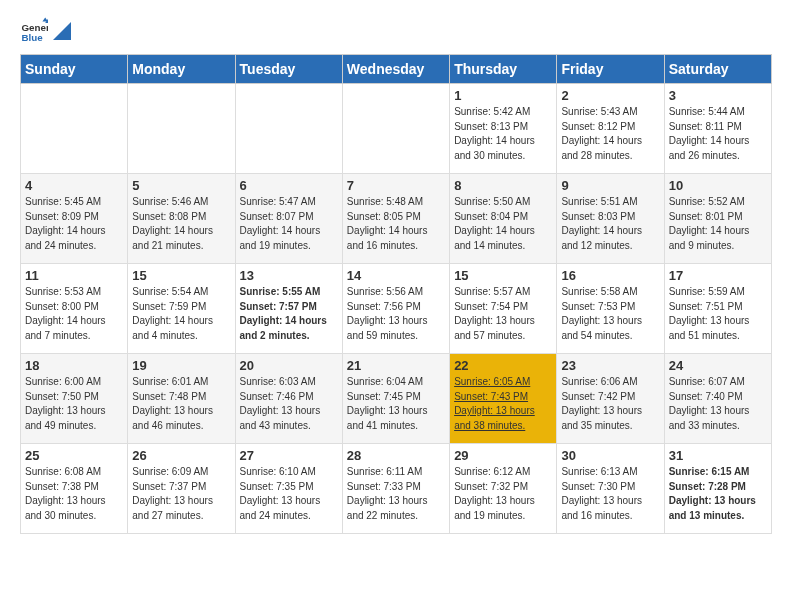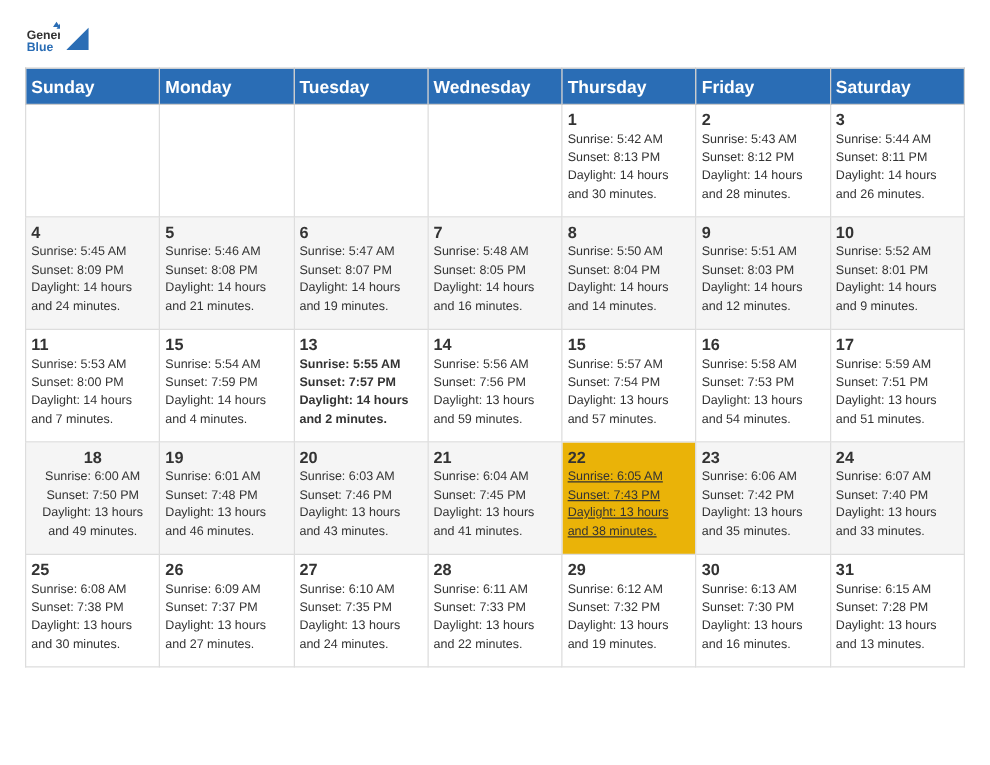--- a/index.html
+++ b/index.html
@@ -241,21 +241,21 @@
         </td>
         <td>
           <span class="day-number">17</span>
           <div class="day-info" style="white-space: pre-line;">Sunrise: 5:59 AM
 Sunset: 7:51 PM
 Daylight: 13 hours
 and 51 minutes.</div>
         </td>
       </tr>
       <tr>
-        <td style="background: rgb(245, 245, 245); text-align: center;">
+        <td style="background: rgb(245, 245, 245);">
           <span class="day-number">18</span>
           <div class="day-info" style="white-space: pre-line;">Sunrise: 6:00 AM
 Sunset: 7:50 PM
 Daylight: 13 hours
 and 49 minutes.</div>
         </td>
         <td style="background: rgb(245, 245, 245);">
           <span class="day-number">19</span>
           <div class="day-info" style="white-space: pre-line;">Sunrise: 6:01 AM
 Sunset: 7:48 PM
@@ -336,20 +336,20 @@
         </td>
         <td>
           <span class="day-number">30</span>
           <div class="day-info" style="white-space: pre-line;">Sunrise: 6:13 AM
 Sunset: 7:30 PM
 Daylight: 13 hours
 and 16 minutes.</div>
         </td>
         <td>
           <span class="day-number">31</span>
-          <div class="day-info" style="white-space: pre-line;">Sunrise: 6:15 AM
+          <div class="day-info" style="white-space: pre-line; font-weight: bold;">Sunrise: 6:15 AM
 Sunset: 7:28 PM
 Daylight: 13 hours
 and 13 minutes.</div>
         </td>
       </tr>
     </tbody>
 </table>
 
 </body></html>

